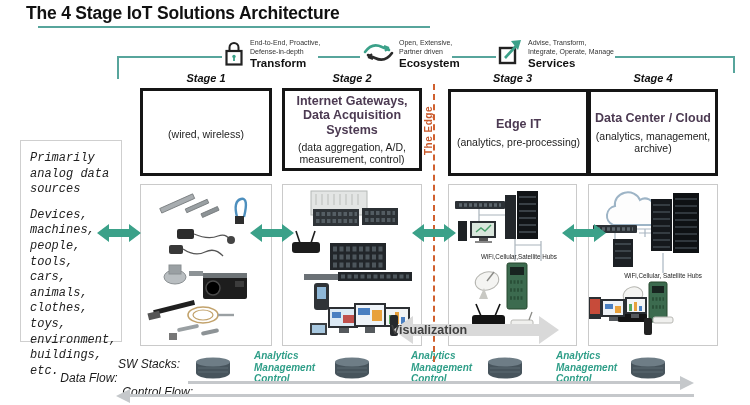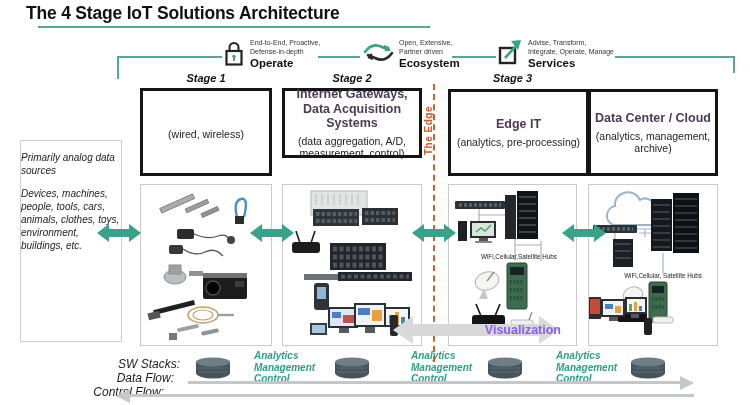--- a/index.html
+++ b/index.html
@@ -9,31 +9,31 @@
   .page-title{font-size:17.5px;font-weight:700;letter-spacing:-0.2px;color:#111;}
   .underline{height:2px;background:#57a59c;}
   .tealline{background:#57a59c;}
   .stage-label{font-size:11px;font-weight:700;font-style:italic;text-align:center;color:#111;}
   .hdr-box{border:3px solid #151515;background:#fff;display:flex;flex-direction:column;
            justify-content:center;align-items:center;text-align:center;box-sizing:border-box;padding:2px;}
   .hdr-title{font-size:12.5px;font-weight:700;color:#4c3a52;line-height:1.15;}
   .hdr-sub{font-size:10.5px;color:#1c1c1c;margin-top:4px;line-height:1.15;}
   .img-box{border:1.5px solid #cacaca;background:#fff;box-sizing:border-box;}
   .things-title{font-size:13.5px;font-weight:700;color:#3a9e8d;text-align:center;}
-  .things-box{border:1.5px solid #cfcfcf;box-sizing:border-box;padding:10px 0;
-              font-size:10px;font-style:italic;line-height:1.3;color:#222;}
+  .things-box{border:1.5px solid #cfcfcf;box-sizing:border-box;padding:10px 9px;
+              font-size:12px;font-style:italic;line-height:1.3;color:#222;font-family:Liberation Mono, monospace;}
   .things-box p{margin:0 0 10px 0;}
   .banner-desc{font-size:7px;line-height:1.25;color:#333;white-space:nowrap;}
   .banner-label{font-size:11.5px;font-weight:700;color:#111;margin-top:2px;white-space:nowrap;}
   .edge-line{width:0;border-left:2px dashed #d0602e;z-index:1;}
   .edge-label{writing-mode:vertical-rl;transform:rotate(180deg);font-size:10px;font-weight:700;
               color:#c9582a;letter-spacing:0.5px;z-index:2;}
   .teal-arrow{z-index:4;}
   .viz{z-index:5;}
-  .viz-label{font-size:12.5px;font-weight:700;color:#8b5cf6;text-align:right;z-index:6;}
+  .viz-label{font-size:12.5px;font-weight:700;color:#404040;text-align:left;z-index:6;}
   .flow-label{font-size:12px;font-style:italic;text-align:right;color:#1a1a1a;width:150px;}
   .amc{font-size:10px;font-weight:700;font-style:italic;color:#2f9e88;line-height:1.15;}
   .grayline{background:#c5c8cb;height:3px;}
   .tri-right{width:0;height:0;border-top:7px solid transparent;border-bottom:7px solid transparent;
              border-left:14px solid #c5c8cb;}
   .tri-left{width:0;height:0;border-top:7px solid transparent;border-bottom:7px solid transparent;
             border-right:14px solid #c5c8cb;}
 </style>
 </head>
 <body>
@@ -53,21 +53,21 @@
   <svg class="abs" style="left:224px;top:40px;" width="20" height="28" viewBox="0 0 20 28">
     <path d="M5.5 11 V7.5 a4.5 4.5 0 0 1 9 0 V11" fill="none" stroke="#222" stroke-width="2"></path>
     <rect x="2.5" y="11" width="15" height="13.5" fill="#fff" stroke="#222" stroke-width="2.2"></rect>
     <circle cx="10" cy="16.5" r="1.7" fill="#3ba189"></circle>
       <rect x="9.1" y="16.5" width="1.8" height="4.5" fill="#3ba189"></rect>
   </svg>
   <div class="abs banner-desc" style="left:250px;top:39px;">
     <div>End-to-End, Proactive,</div>
     <div>Defense-in-depth</div>
   </div>
-  <div class="abs banner-label" style="left:250px;top:55px;">Operate</div>
+  <div class="abs banner-label" style="left:250px;top:55px;">Transform</div>
 
   <svg class="abs" style="left:362px;top:40px;" width="33" height="26" viewBox="0 0 33 26">
     <path d="M3 12 Q10 2 20 7 l7 3" fill="none" stroke="#3ba189" stroke-width="2.6" stroke-linecap="round"></path>
     <path d="M27 8 l-5 -2 m5 2 l-4 3" fill="none" stroke="#3ba189" stroke-width="2"></path>
     <path d="M30 13 Q23 23 13 18 l-7 -3" fill="none" stroke="#2b2b2b" stroke-width="2.6" stroke-linecap="round"></path>
     <path d="M6 17 l5 2 m-5 -2 l4 -3" fill="none" stroke="#2b2b2b" stroke-width="2"></path>
   </svg>
   <div class="abs banner-desc" style="left:399px;top:39px;">
     <div>Open, Extensive,</div>
     <div>Partner driven</div>
@@ -86,25 +86,26 @@
   <div class="abs banner-label" style="left:528px;top:55px;">Services</div>
 
   <div class="abs things-box" style="left:20px;top:140px;width:102px;height:202px;">
     <p>Primarily analog data sources</p>
     <p>Devices, machines, people, tools, cars, animals, clothes, toys, environment, buildings, etc.</p>
   </div>
 
   <div class="abs stage-label" style="left:140px;top:72px;width:132px;">Stage 1</div>
   <div class="abs stage-label" style="left:282px;top:72px;width:140px;">Stage 2</div>
   <div class="abs stage-label" style="left:448px;top:72px;width:129px;">Stage 3</div>
+  <div class="abs stage-label" style="left:588px;top:72px;width:130px;">Stage 4</div>
 
   <div class="abs hdr-box" style="left:140px;top:88px;width:132px;height:88px;">
     <div class="hdr-sub">(wired, wireless)</div>
   </div>
-  <div class="abs hdr-box" style="left:282px;top:88px;width:140px;height:70px;">
+  <div class="abs hdr-box" style="left:282px;top:88px;width:140px;height:83px;">
     <div class="hdr-title">Internet Gateways, Data Acquisition Systems</div>
     <div class="hdr-sub">(data aggregation, A/D, measurement, control)</div>
   </div>
   <div class="abs hdr-box" style="left:448px;top:89px;width:141px;height:87px;">
     <div class="hdr-title">Edge IT</div>
     <div class="hdr-sub">(analytics, pre-processing)</div>
   </div>
   <div class="abs hdr-box" style="left:588px;top:89px;width:130px;height:87px;">
     <div class="hdr-title">Data Center / Cloud</div>
     <div class="hdr-sub">(analytics, management, archive)</div>
@@ -284,22 +285,22 @@
   <svg class="abs teal-arrow" style="left:561px;top:221px;" width="46" height="24" viewBox="0 0 46 24">
     <path d="M13 8 H33 V3 L45 12 L33 21 V16 H13 V21 L1 12 L13 3 Z" fill="#3ba189"></path>
     </svg>
 
   <svg class="abs viz" style="left:391px;top:314px;" width="170" height="32" viewBox="0 0 170 32">
     <path d="M22 10 H148 V2 L168 16 L148 30 V22 H22 V30 L2 16 L22 2 Z" fill="#d9d9d9"></path>
     </svg>
   <div class="abs viz-label" style="left:391px;top:323px;width:170px;">Visualization</div>
 
   <div class="abs flow-label" style="left:30px;top:357px;">SW Stacks:</div>
-  <div class="abs flow-label" style="left:24px;top:371px;">Data Flow:</div>
-  <div class="abs flow-label" style="left:14px;top:385px;">Control Flow:</div>
+  <div class="abs flow-label" style="left:14px;top:371px;text-align:center;">Data Flow:</div>
+  <div class="abs flow-label" style="left:43px;top:385px;">Control Flow:</div>
 
   <svg class="abs" style="left:194px;top:357px;" width="38" height="22" viewBox="0 0 38 22">
     <path d="M2 5 v11 a17 5.5 0 0 0 34 0 V5" fill="#47545c"></path>
       <path d="M4 11 h30 M4 15 h30" stroke="#5c6a72" stroke-width="1.2"></path>
     <ellipse cx="19" cy="5" rx="17" ry="4.5" fill="#6e7d86"></ellipse>
     </svg>
   <svg class="abs" style="left:333px;top:357px;" width="38" height="22" viewBox="0 0 38 22">
     <path d="M2 5 v11 a17 5.5 0 0 0 34 0 V5" fill="#47545c"></path>
       <path d="M4 11 h30 M4 15 h30" stroke="#5c6a72" stroke-width="1.2"></path>
     <ellipse cx="19" cy="5" rx="17" ry="4.5" fill="#6e7d86"></ellipse>

